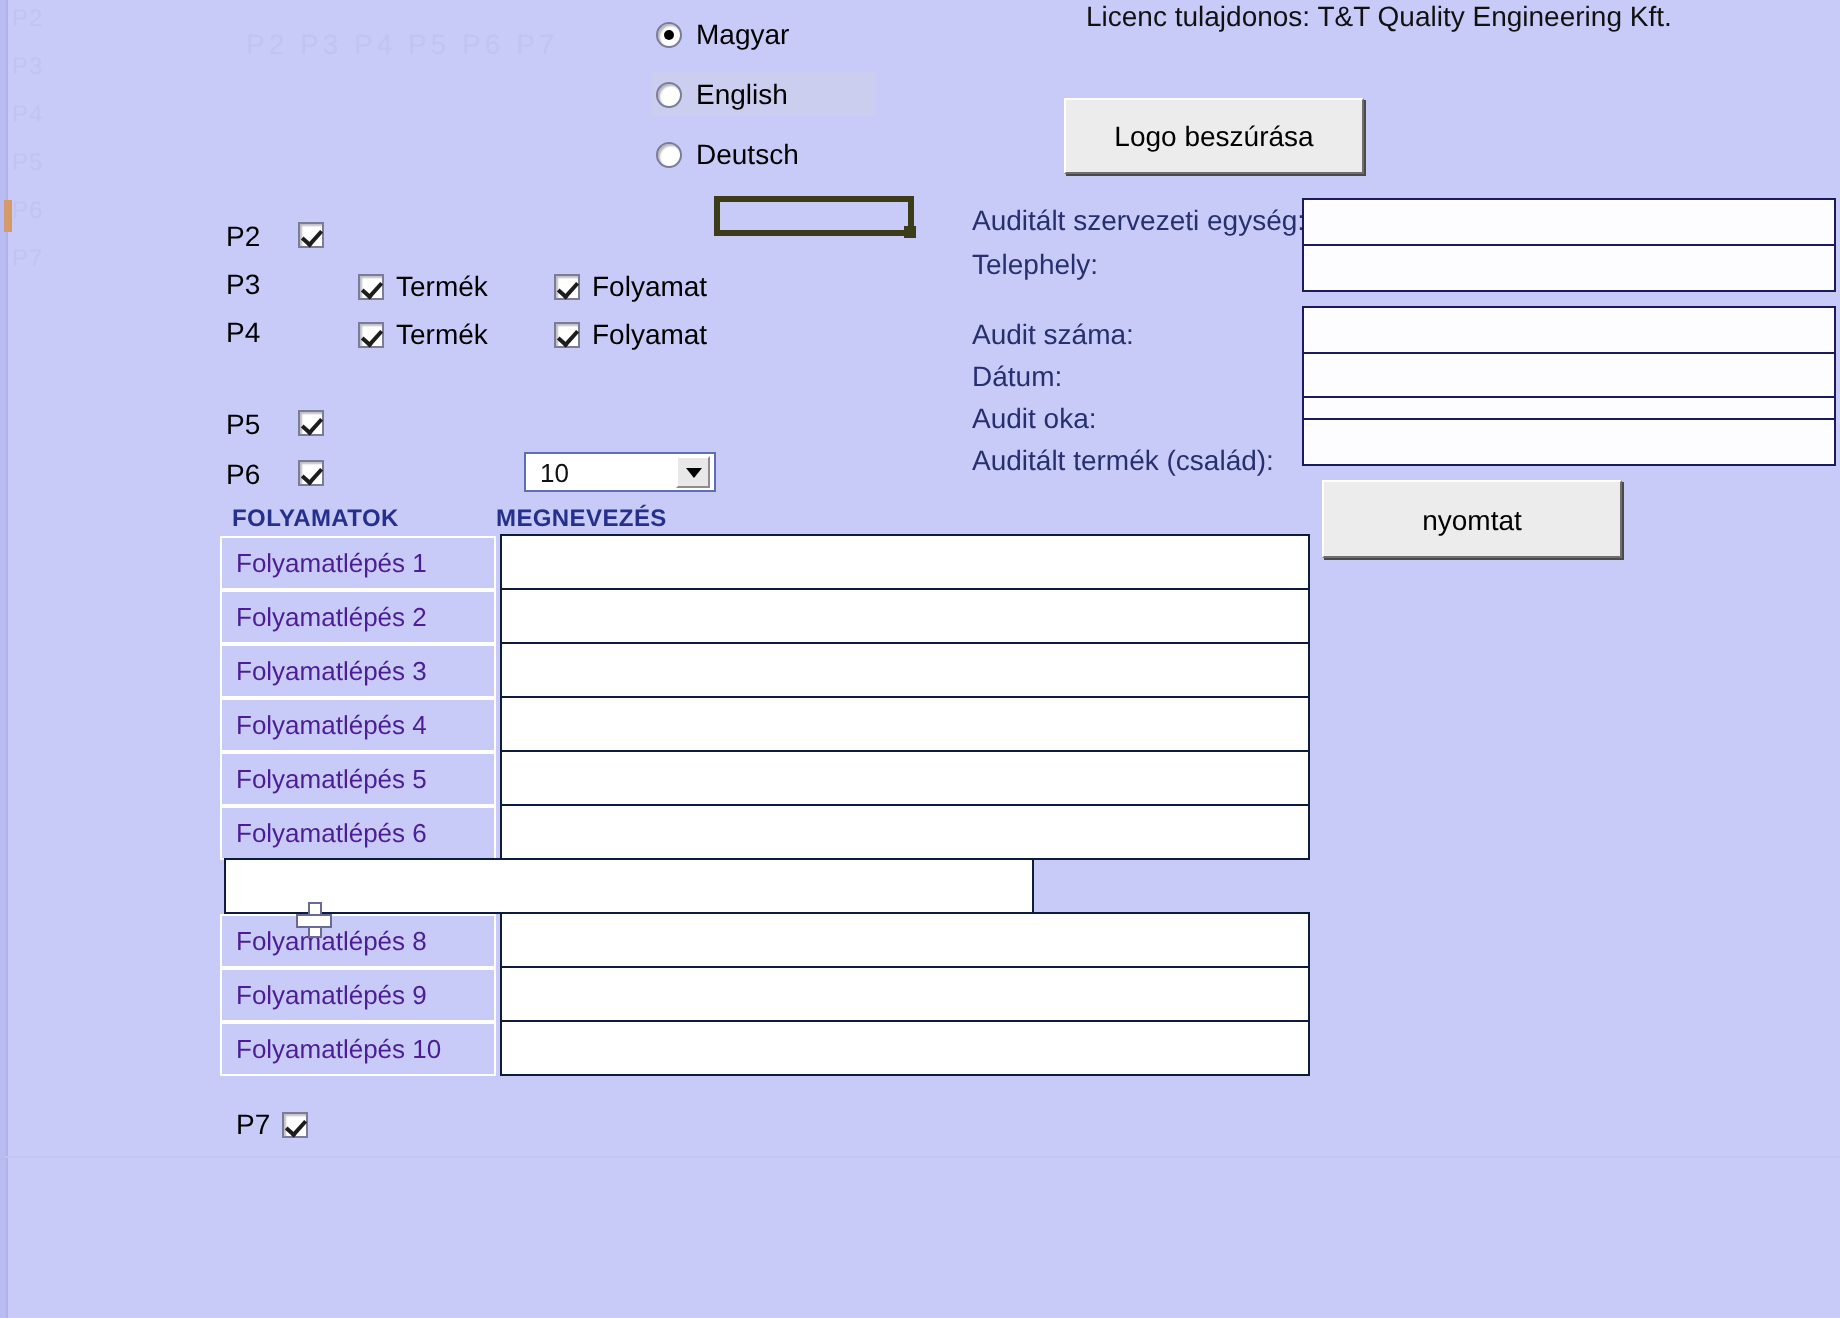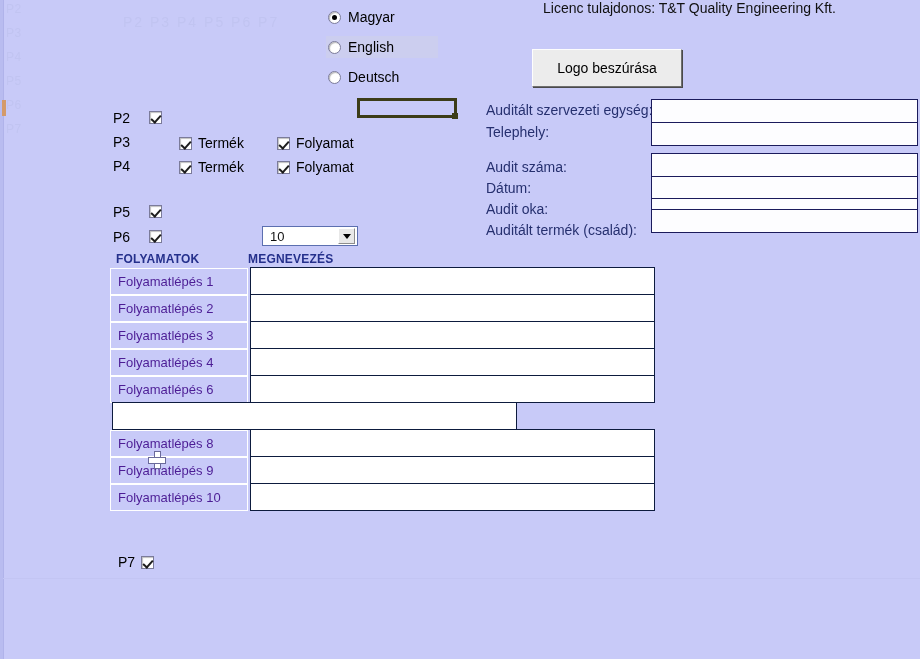--- a/index.html
+++ b/index.html
@@ -376,20 +376,24 @@
     </div>
     <div class="proc-row">
       <div class="proc-name">Folyamatlépés 3</div>
       <div class="proc-val"></div>
     </div>
     <div class="proc-row">
       <div class="proc-name">Folyamatlépés 4</div>
       <div class="proc-val"></div>
     </div>
     <div class="proc-row">
+      <div class="proc-name">Folyamatlépés 5</div>
+      <div class="proc-val"></div>
+    </div>
+    <div class="proc-row">
       <div class="proc-name">Folyamatlépés 6</div>
       <div class="proc-val"></div>
     </div>
     <div class="proc-row">
       <div class="proc-val"></div>
     </div>
     <div class="proc-row">
       <div class="proc-name">Folyamatlépés 8</div>
       <div class="proc-val"></div>
     </div>
@@ -414,20 +418,21 @@
 
   <div class="form-label" style="left:486px; top:180px">Dátum:</div>
   <div class="form-input" style="top:176px"></div>
 
   <div class="form-label" style="left:486px; top:201px">Audit oka:</div>
   <div class="form-input" style="top:198px"></div>
 
   <div class="form-label" style="left:486px; top:222px">Auditált termék (család):</div>
   <div class="form-input" style="top:209px"></div>
 
+  <button class="btn" id="print-btn">nyomtat</button>
 
   <div class="p7-wrap">
     <span>P7</span>
     <span class="cbx checked"></span>
   </div>
 
   <div class="hline"></div>
 
   <div class="cursor"></div>
 

